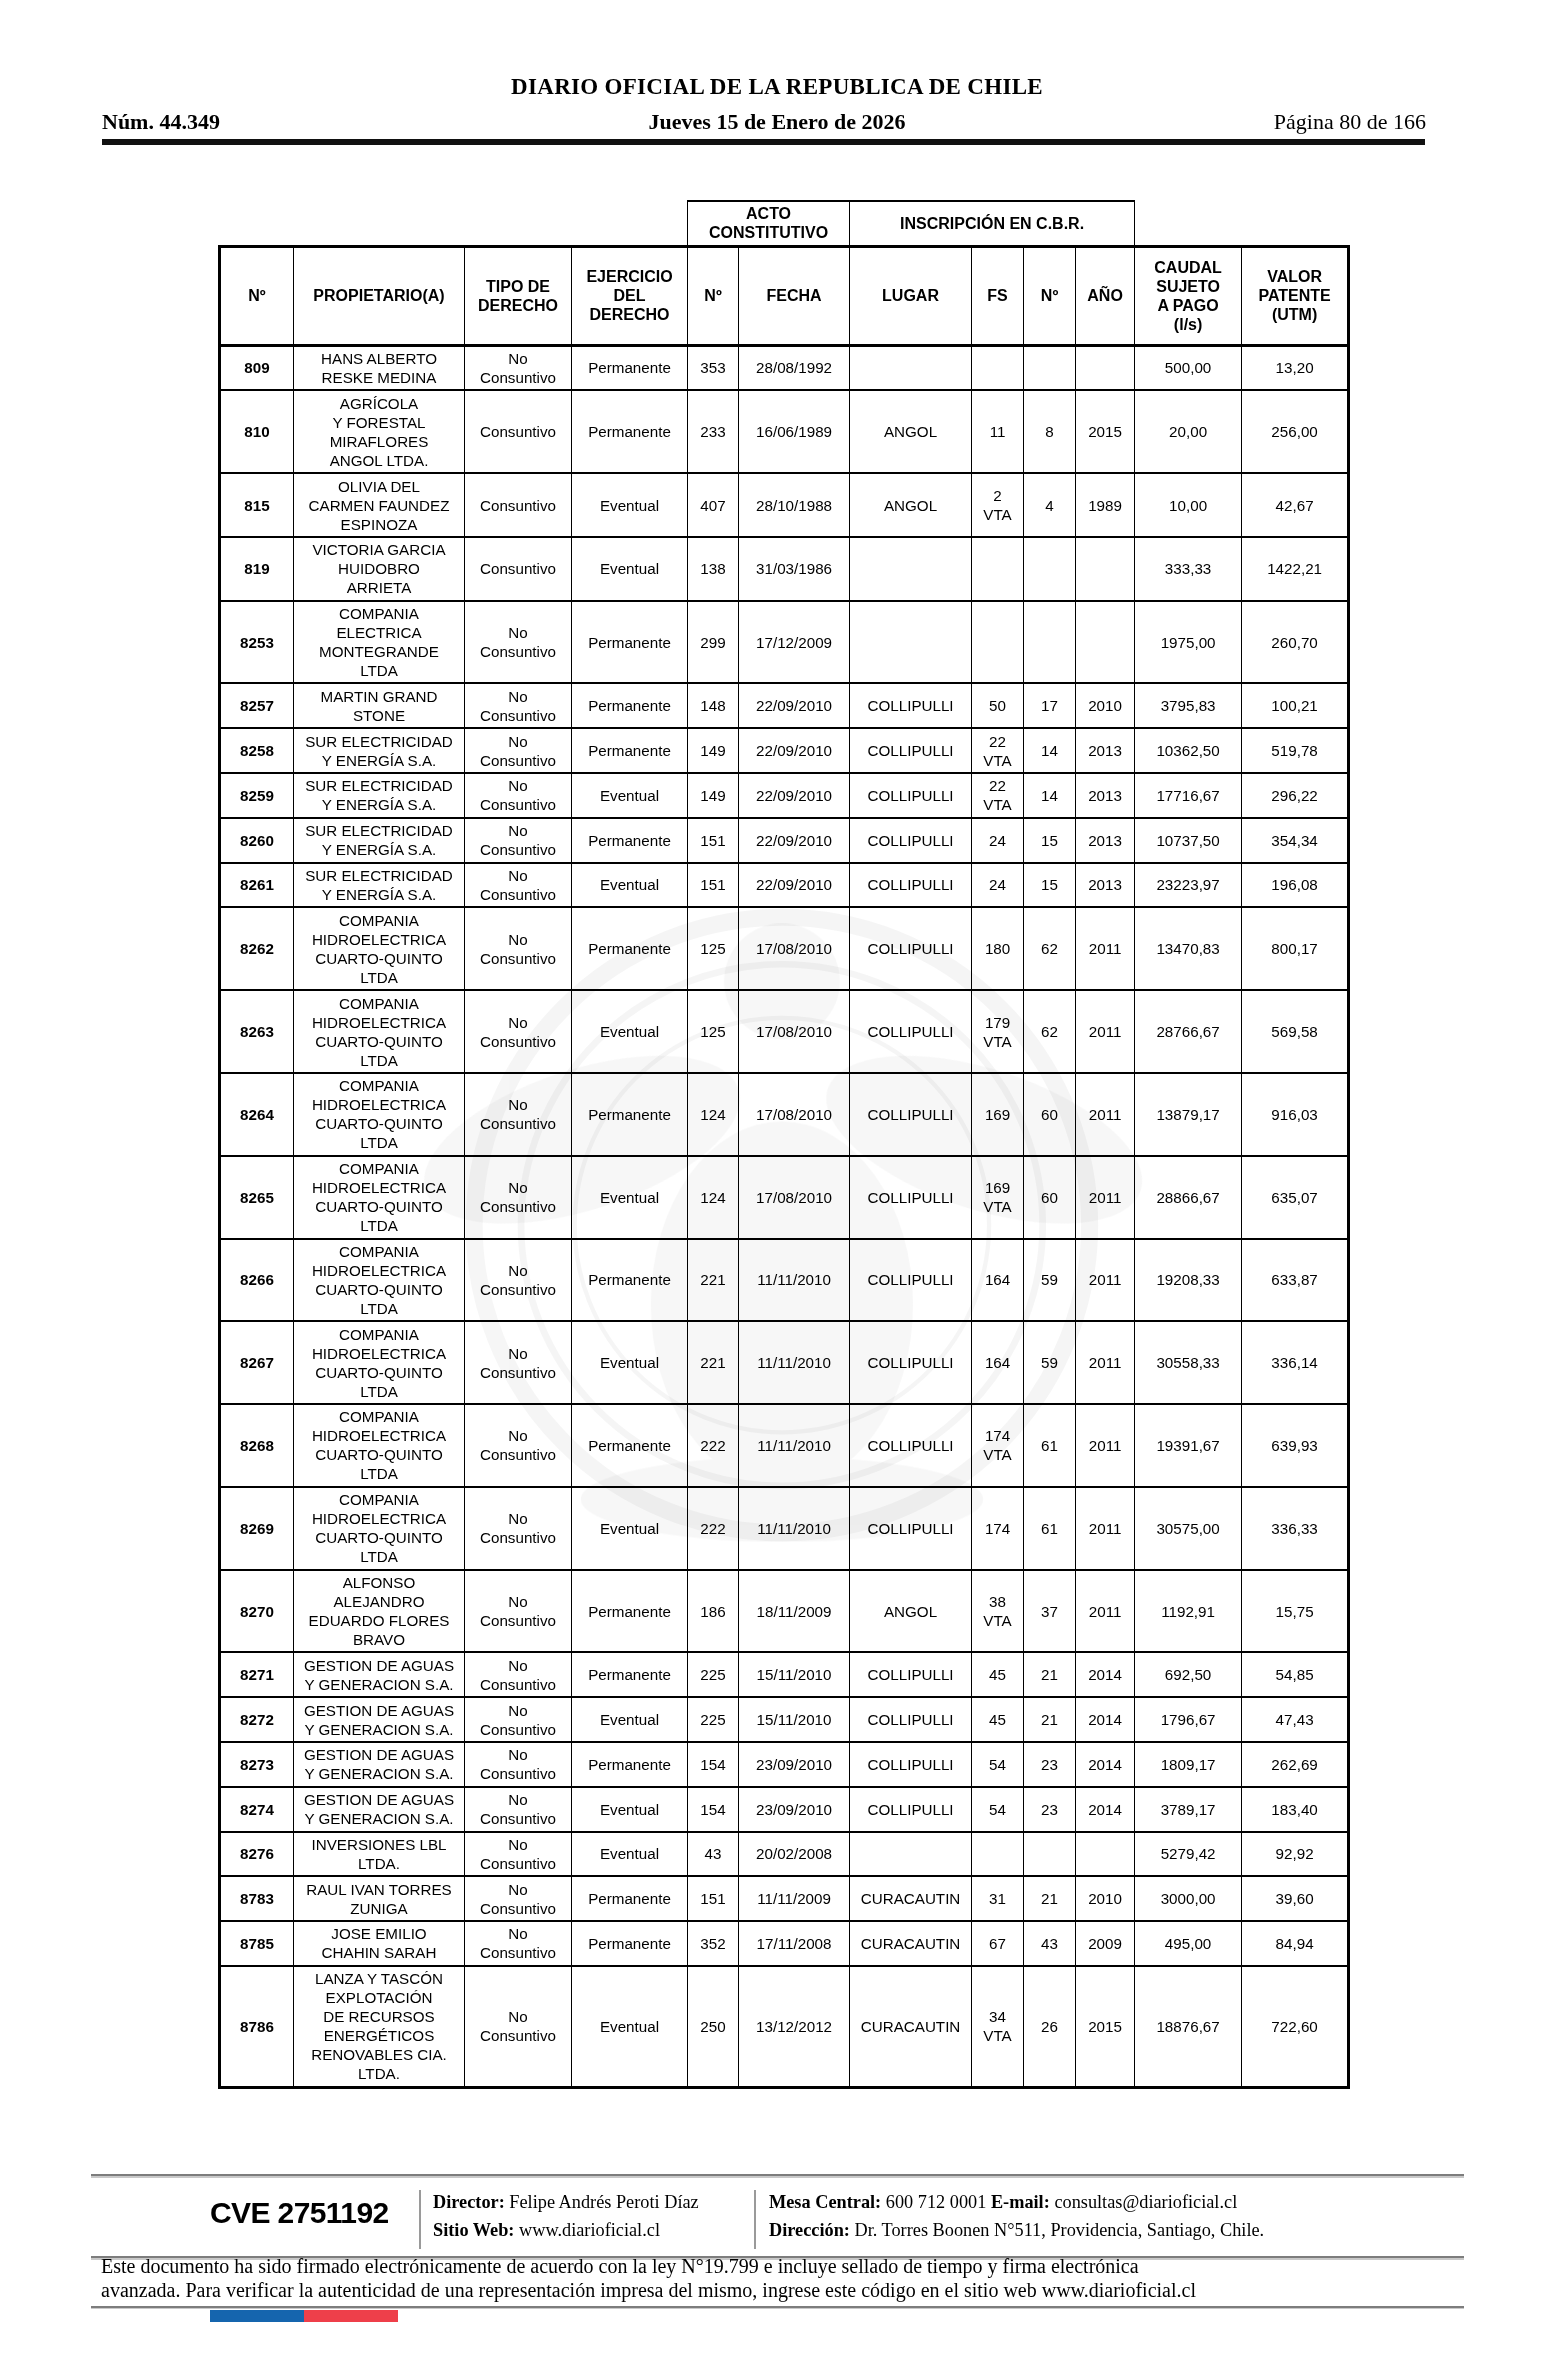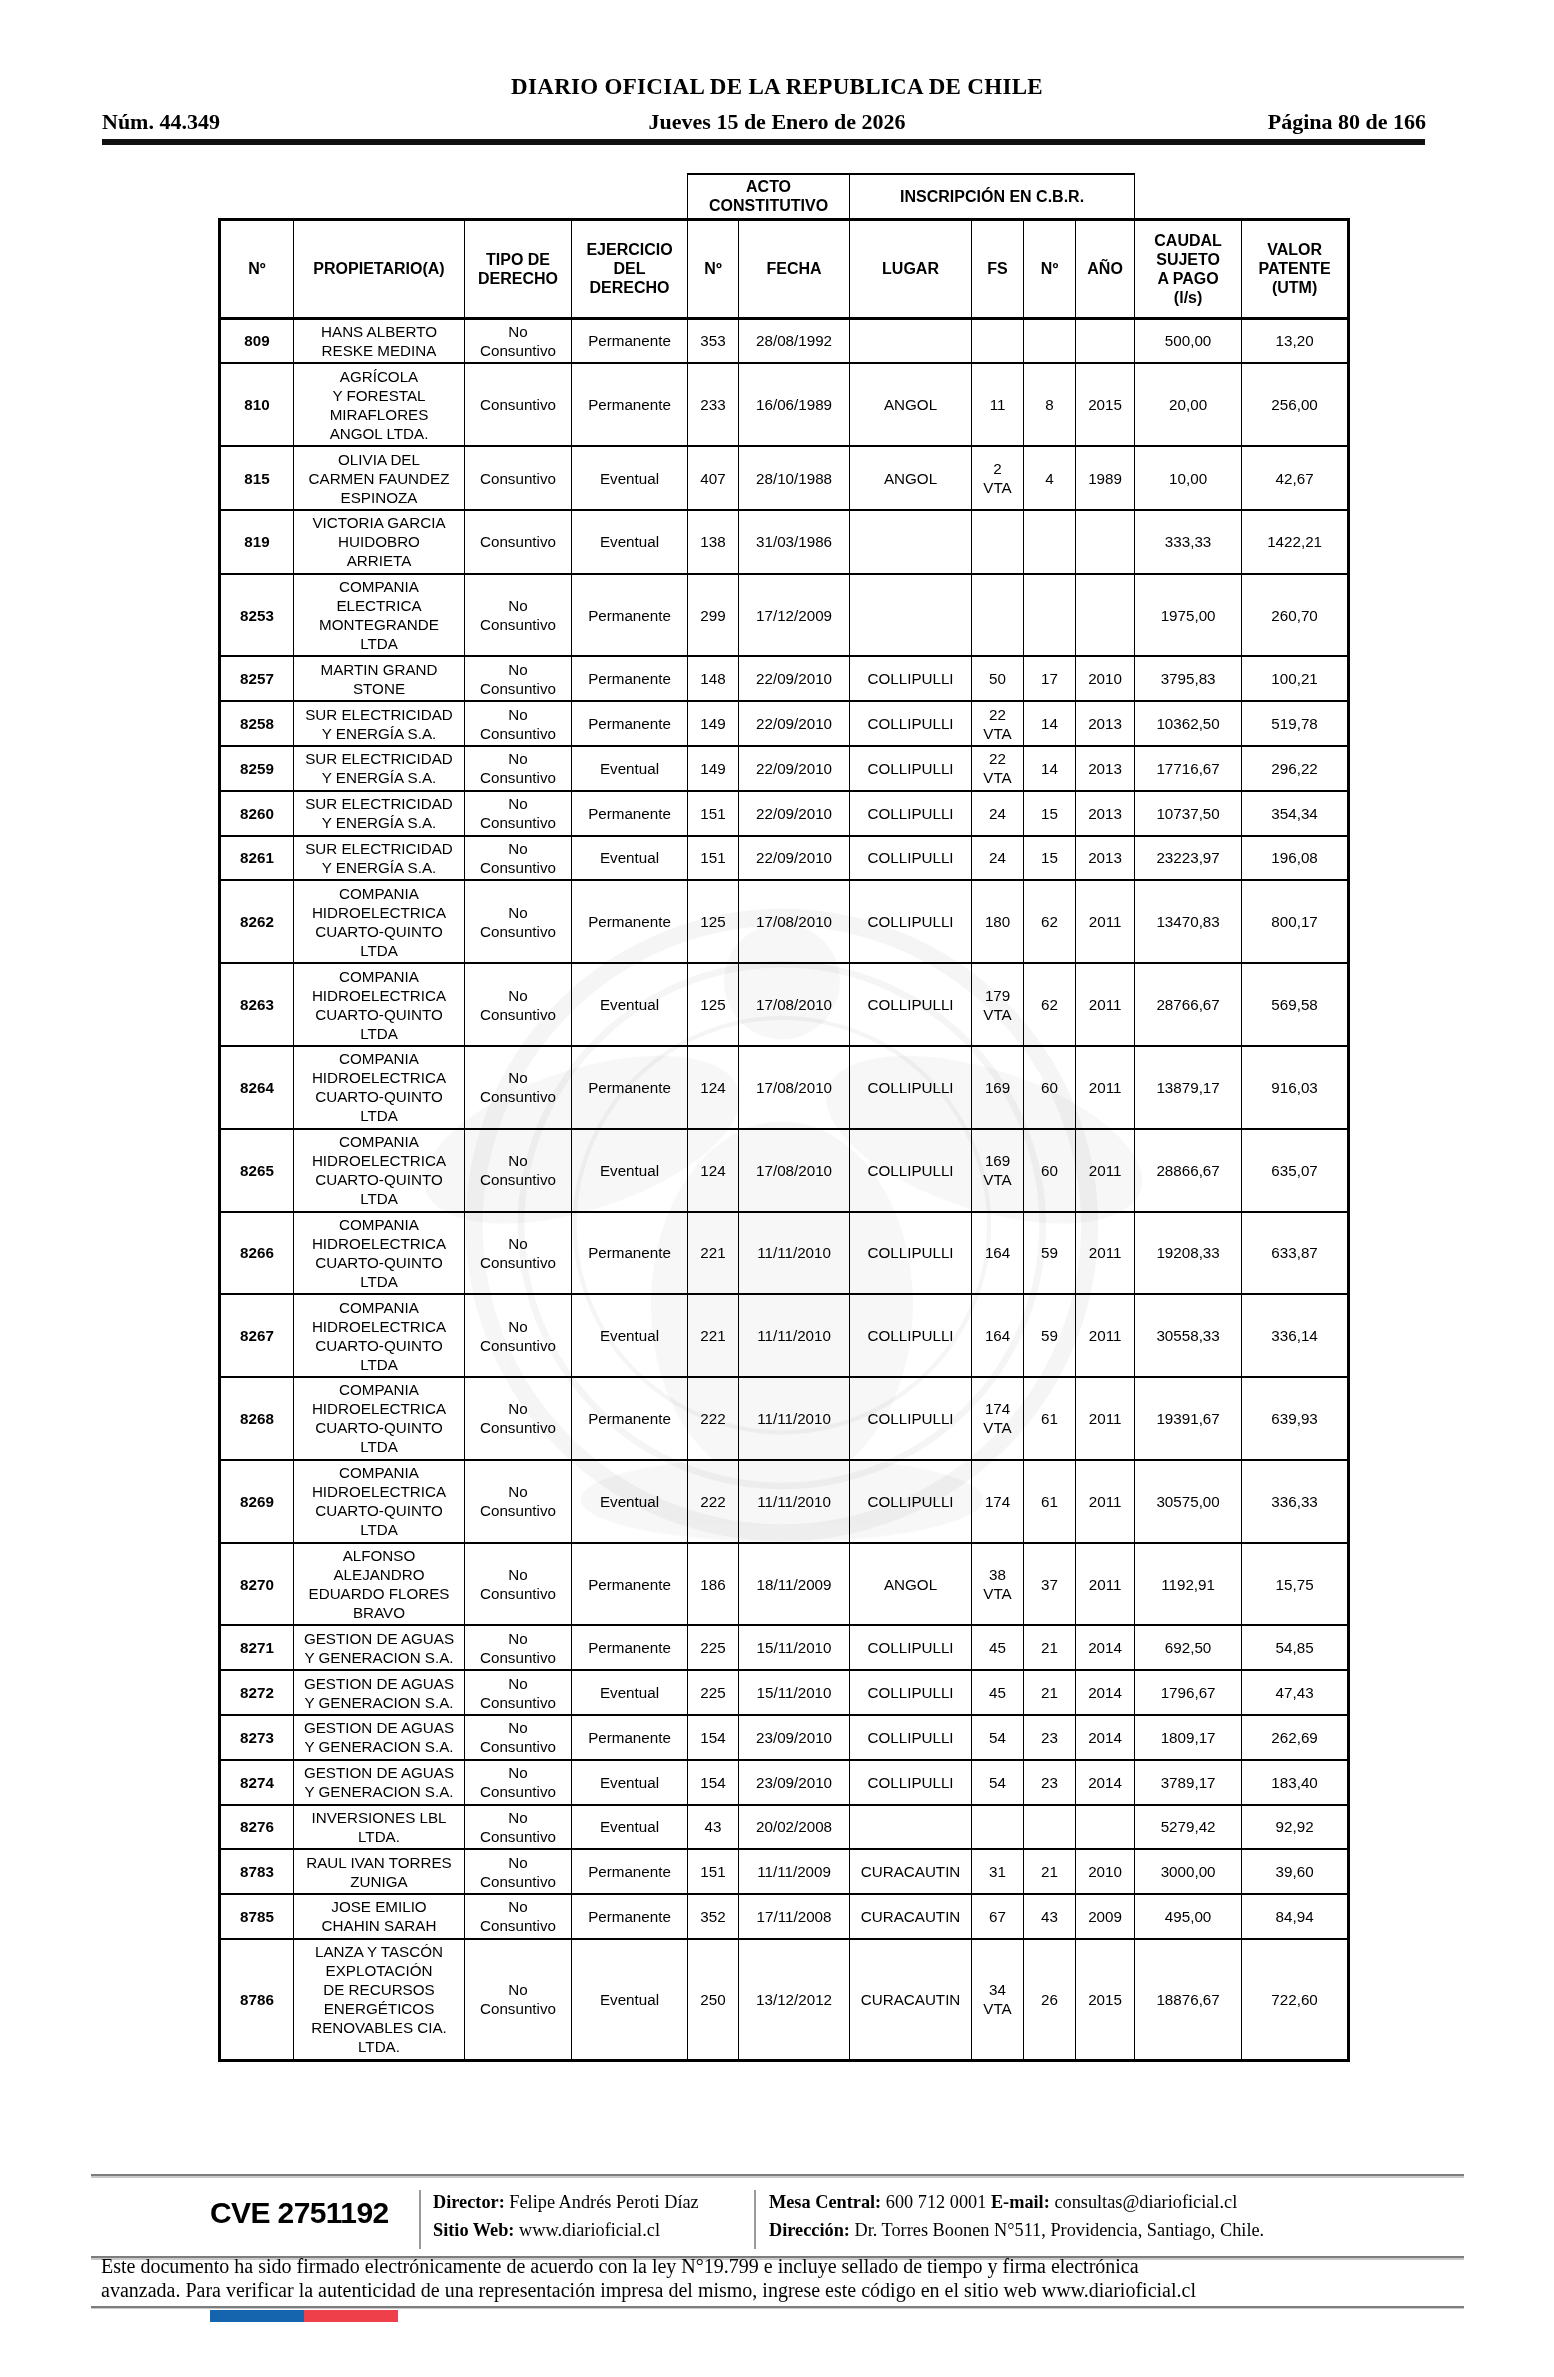--- a/index.html
+++ b/index.html
@@ -8,25 +8,25 @@
   
   .watermark{position:absolute;left:0;top:0;pointer-events:none;}
   
   .mast-title{position:absolute;left:0;top:74px;width:1554px;text-align:center;
       font-family:"Liberation Serif",serif;font-weight:bold;font-size:23px;letter-spacing:0.3px;}
   .mast-date{position:absolute;left:0;top:109px;width:1554px;text-align:center;
       font-family:"Liberation Serif",serif;font-weight:bold;font-size:22px;}
   .mast-num{position:absolute;left:102px;top:109px;
       font-family:"Liberation Serif",serif;font-weight:bold;font-size:22px;}
   .mast-page{position:absolute;right:128px;top:109px;
-      font-family:"Liberation Serif",serif;font-weight:bold;font-size:22px;}
+      font-family:"Liberation Serif",serif;font-weight:normal;font-size:22px;}
   .head-rule{position:absolute;left:102px;top:139px;width:1323px;height:5.5px;background:#111;}
   
   .tblwrap{position:absolute;left:218px;top:173px;}
-  table.gz{border-collapse:collapse;table-layout:fixed;width:1129px;}
+  table.gz{border-collapse:collapse;table-layout:fixed;width:1129px;margin-top:27px;}
   table.gz td,table.gz th{border:1.8px solid #000;border-top-width:2.4px;border-bottom-width:2.4px;
       text-align:center;vertical-align:middle;white-space:pre-line;
       font-size:15.2px;line-height:19px;padding:2.4px 2.4px;overflow:hidden;}
   table.gz thead th{font-weight:bold;font-size:16px;line-height:19px;}
   tr.hrow th{border-top-width:3px;border-bottom-width:3px;height:91px;}
   .g-empty{border:none !important;background:transparent;}
   .g-box{border:1.8px solid #000;border-top-width:3.7px;border-bottom-width:0;height:35px;
          font-weight:bold;font-size:16px;}
   .bl{border-left-width:3.7px !important;}
   .br{border-right-width:3.7px !important;}

